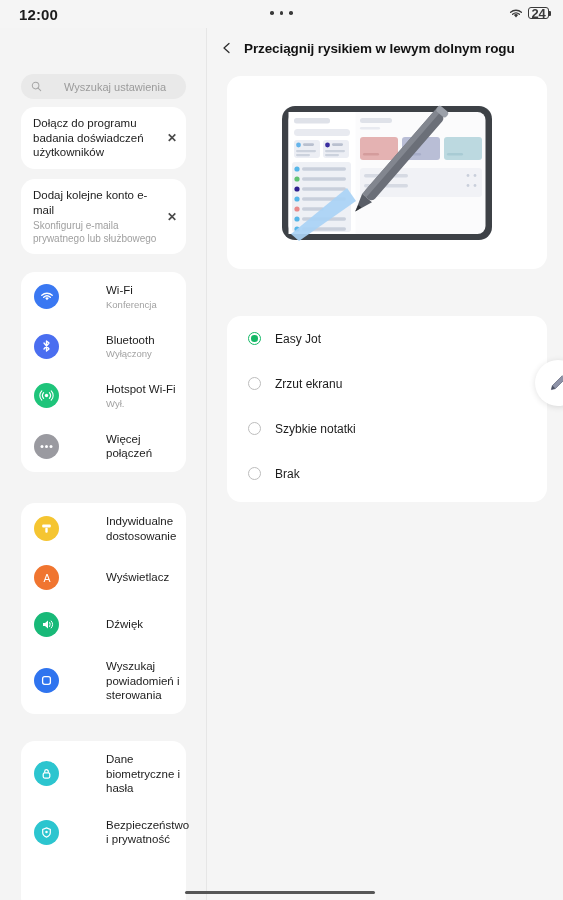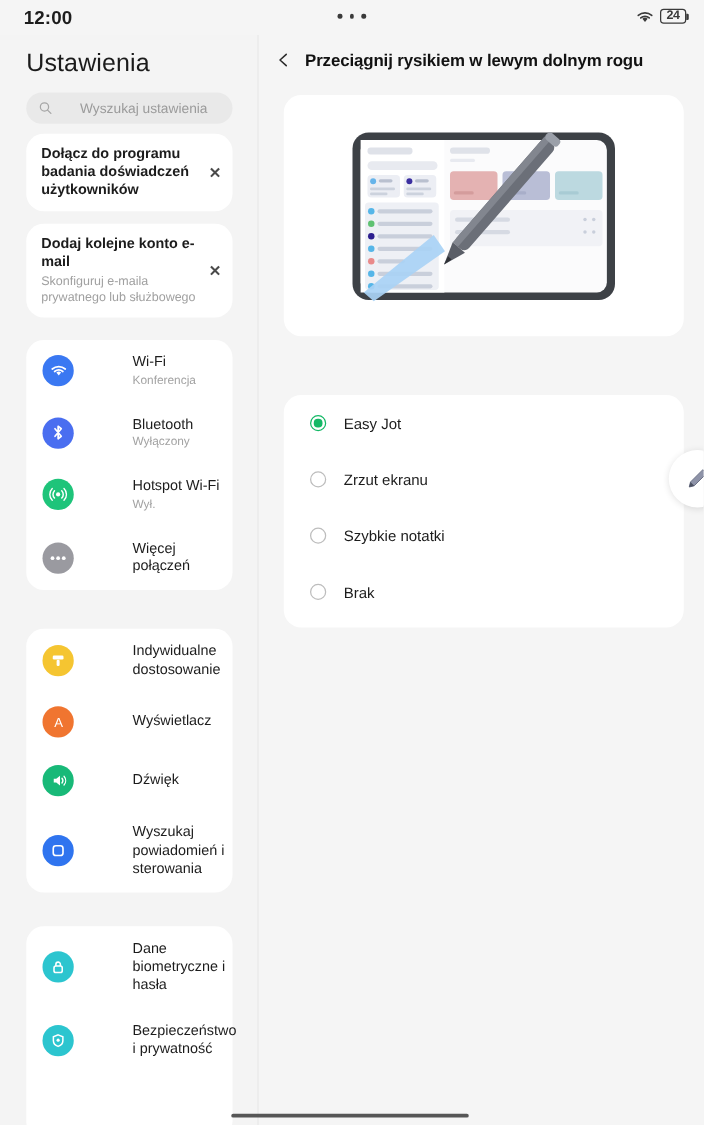--- a/index.html
+++ b/index.html
@@ -31,21 +31,21 @@
     display:flex; align-items:center; gap:5px;
   }
   .batt{
     width:21px; height:12px; border:1.3px solid #3a3a3a; border-radius:3px;
     display:flex; align-items:center; justify-content:center; position:relative;
   }
   .batt:after{
     content:""; position:absolute; right:-3.2px; top:3.3px;
     width:2px; height:5px; background:#3a3a3a; border-radius:0 1px 1px 0;
   }
-  .batt span{ font-size:10px; font-weight:700; color:#3a3a3a; line-height:1; letter-spacing:-.2px;}
+  .batt span{ font-size:13px; font-weight:700; color:#3a3a3a; line-height:1; letter-spacing:-.2px;}
 
   
   #sidebar{
     position:absolute; left:0; top:28px; width:207px; height:872px;
     background:#f4f4f4; overflow:hidden;
   }
   #sidebar-title{
     position:absolute; left:21px; top:12px;
     font-size:20px; color:#1b1b1b; font-weight:400; letter-spacing:.1px;
   }
@@ -55,21 +55,21 @@
   }
   #search-box .mag{ width:11px; height:11px; flex:none; display:block; }
   #search-placeholder{ font-size:11px; color:#9b9b9b; }
 
   .card{
     position:absolute; left:21px; width:165px;
     background:#fff; border-radius:14px;
   }
   .promo{ display:flex; align-items:center; padding:9px 0 9px 12px; }
   .promo .ptxt{ flex:1; padding-right:4px; }
-  .promo .ptitle{ font-size:11.5px; color:#1c1c1c; line-height:14.5px;font-weight:bold; }
+  .promo .ptitle{ font-size:11.5px; color:#1c1c1c; line-height:14.5px; }
   .promo .psub{ font-size:10px; color:#a0a0a0; line-height:13px; margin-top:2px; }
   .promo .pclose{
     width:24px; flex:none; text-align:center; font-size:12px;
     color:#4a4a4a; font-weight:600; padding-right:4px;
   }
 
   .row{ display:flex; align-items:center; padding:11px 0 11px 13px;gap:36px; }
   .row .ic{ width:25px; height:25px; border-radius:50%; flex:none; margin-right:11px;
             display:flex; align-items:center; justify-content:center; }
   .row .tx{ flex:1; }
@@ -144,21 +144,20 @@
       <path d="M3.6 6.3 A5.3 5.3 0 0 1 10.4 6.3" stroke="#3a3a3a" stroke-width="1.3" fill="none" stroke-linecap="round"></path>
     </svg>
     <div class="batt">
       <span>24</span>
     </div>
   </div>
 </div>
 
 <div id="sidebar">
 
-  <div id="sidebar-title">Ustawienia</div>
 
   <div id="search-box">
     <svg class="mag" viewBox="0 0 12 12">
       <circle cx="5" cy="5" r="3.6" stroke="#a6a6a6" stroke-width="1.1" fill="none"></circle>
       <line x1="7.7" y1="7.7" x2="10.6" y2="10.6" stroke="#a6a6a6" stroke-width="1.1" stroke-linecap="round"></line>
     </svg>
     <span id="search-placeholder">Wyszukaj ustawienia</span>
   </div>
 
   <div class="card" style="top:79px;">

